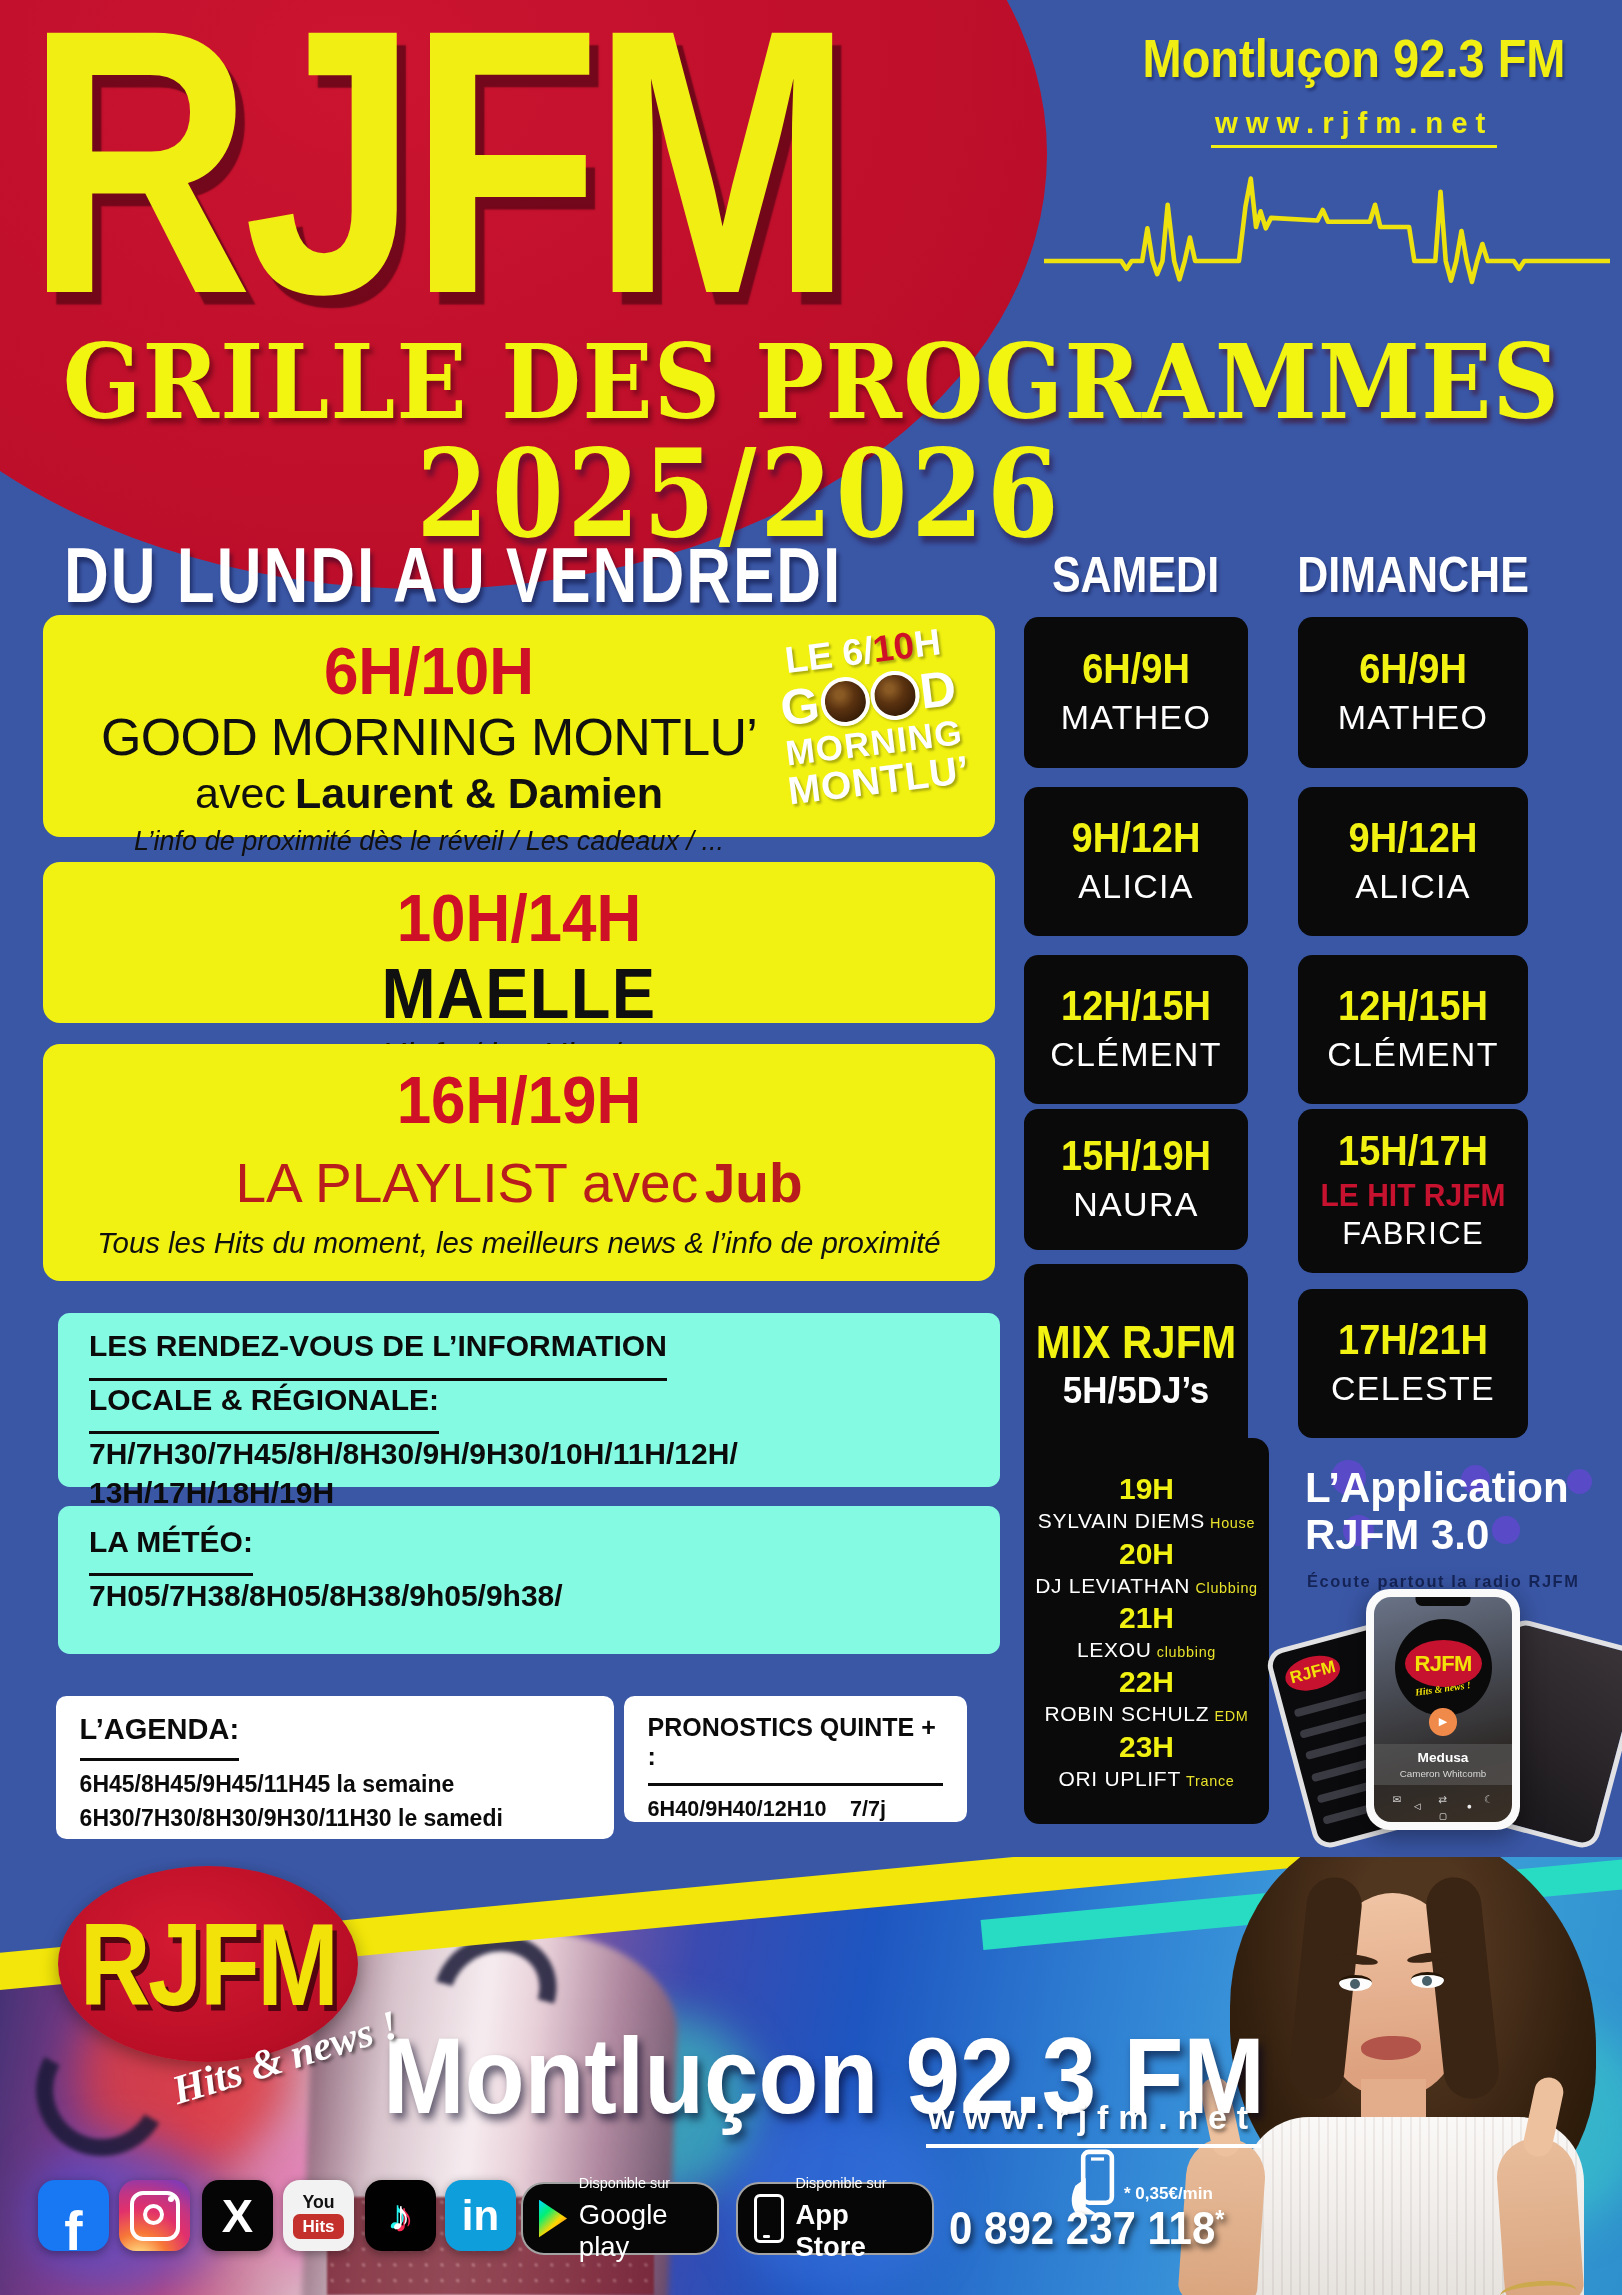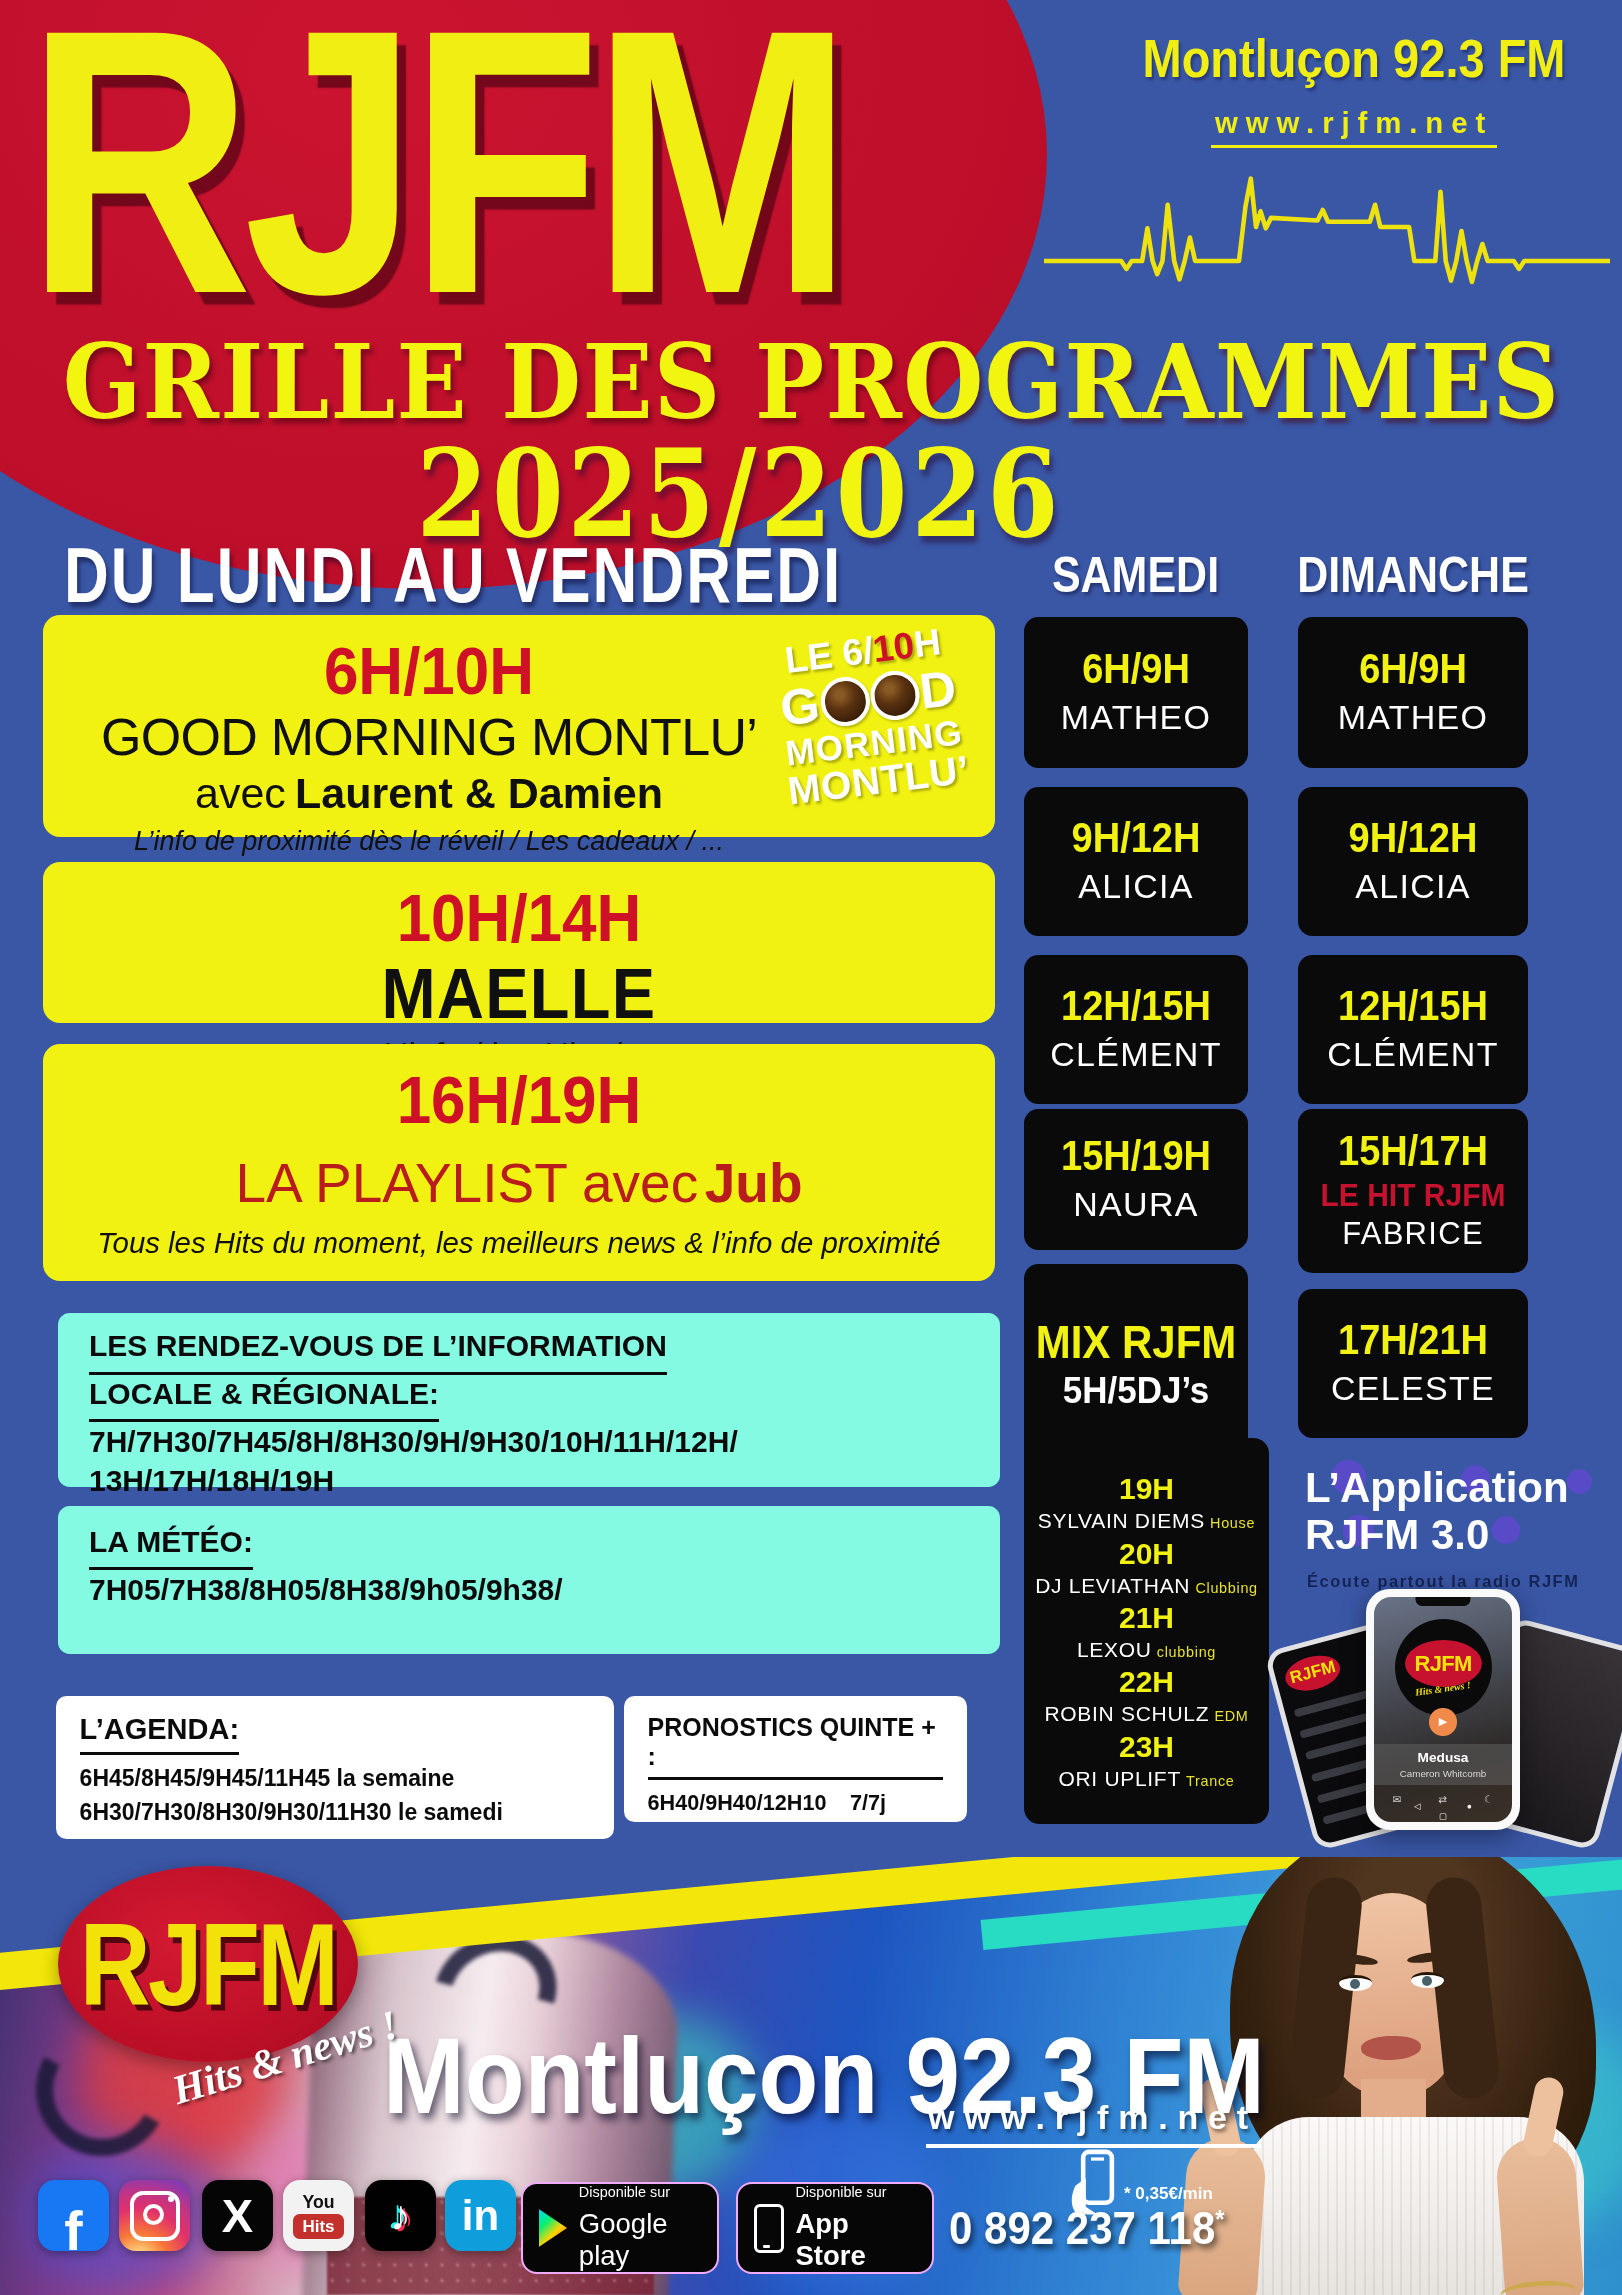--- a/index.html
+++ b/index.html
@@ -58,21 +58,21 @@
   .cup{display:inline-block;width:41px;height:41px;border-radius:50%;vertical-align:-7.9px;margin:0 0.7px;
     border:4.6px solid #FFF;background:radial-gradient(circle at 38% 32%,#8A5A24 10%,#5A3210 40%,#341B06 80%);
     box-shadow:1.3px 2px 2.6px rgba(0,0,0,.25);}
   #gm-l3{font-size:35px;letter-spacing:1.3px;}
   #gm-l4{font-size:39px;letter-spacing:0.7px;}
   
   .cyan{position:absolute;left:58px;width:942px;background:#85FAE3;border-radius:11.8px;color:#0B0B0B;
     box-sizing:border-box;padding:14.4px 0 0 31px;}
   #cy1{top:1313px;height:174px;}
   #cy2{top:1506px;height:148px;padding-top:17px;}
-  .ul{display:inline-block;border-bottom:3.3px solid #0B0B0B;padding-bottom:6px;}
+  .ul{display:inline-block;border-bottom:3.3px solid #0B0B0B;padding-bottom:12px;}
   .cyt{font-size:30px;font-weight:bold;line-height:1.28;}
   .cyl{font-size:30px;font-weight:bold;line-height:1.3;}
   .white{position:absolute;background:#FFF;border-radius:10.5px;color:#0B0B0B;box-sizing:border-box;
     padding:17px 23.6px;}
   #wh1{left:56px;top:1696px;width:558px;height:143px;}
   #wh2{left:624px;top:1696px;width:343px;height:126px;}
   .wht{font-size:29px;font-weight:bold;}
   #wh2 .wht{font-size:25px;}
   .whl{font-size:23px;font-weight:bold;line-height:1.45;margin-top:6.5px;}
   #wh2 .whl{font-size:21.6px;}
@@ -224,22 +224,22 @@
   #soc-x{left:202px;background:#050505;}
   #soc-x span{font-size:47px;font-weight:bold;color:#FFF;}
   #soc-yt{left:283px;background:#F2F2F2;flex-direction:column;}
   #yt-you{font-size:17.7px;font-weight:bold;color:#111;}
   #yt-tube{width:51px;height:25px;background:#C4302B;border-radius:6.5px;color:#FFF;font-size:17px;
     font-weight:bold;display:flex;align-items:center;justify-content:center;margin-top:1.3px;}
   #soc-tt{left:365px;background:#010101;}
   #soc-tt span{font-size:42px;color:#FFF;text-shadow:-3.3px -1.3px 0 #25F4EE,3.3px 2px 0 #FE2C55;}
   #soc-li{left:445px;background:#0E9EDC;}
   #soc-li span{font-size:42px;font-weight:bold;color:#FFF;}
-  .badge{position:absolute;top:325px;height:92px;background:#060606;border:2px solid #f0abfc;
-    border-radius:16px;z-index:5;display:flex;align-items:center;gap:11.8px;padding:0 15.7px;
+  .badge{position:absolute;top:325px;height:73px;background:#060606;border:2px solid #a3a3a3;
+    border-radius:23px;z-index:5;display:flex;align-items:center;gap:11.8px;padding:0 15.7px;
     box-sizing:border-box;color:#FFF;}
   #badge-gp{left:521px;width:198px;}
   #gp-tri{width:34px;height:38px;clip-path:polygon(0 0,100% 50%,0 100%);
     background:linear-gradient(135deg,#00D8FF 0%,#00F076 30%,#FFD500 60%,#FF3A44 100%);}
   .badge .small{font-size:14.4px;}
   .badge .big{font-size:27.5px;margin-top:8px;}
   #badge-as{left:736px;width:198px;}
   #as-phone{position:relative;width:26px;height:43px;border:3.3px solid #FFF;border-radius:5.9px;}
   #as-phone i{position:absolute;left:5.9px;bottom:2px;width:7.9px;height:2.6px;background:#FFF;border-radius:1.3px;}
   #badge-as .big{font-weight:bold;}

